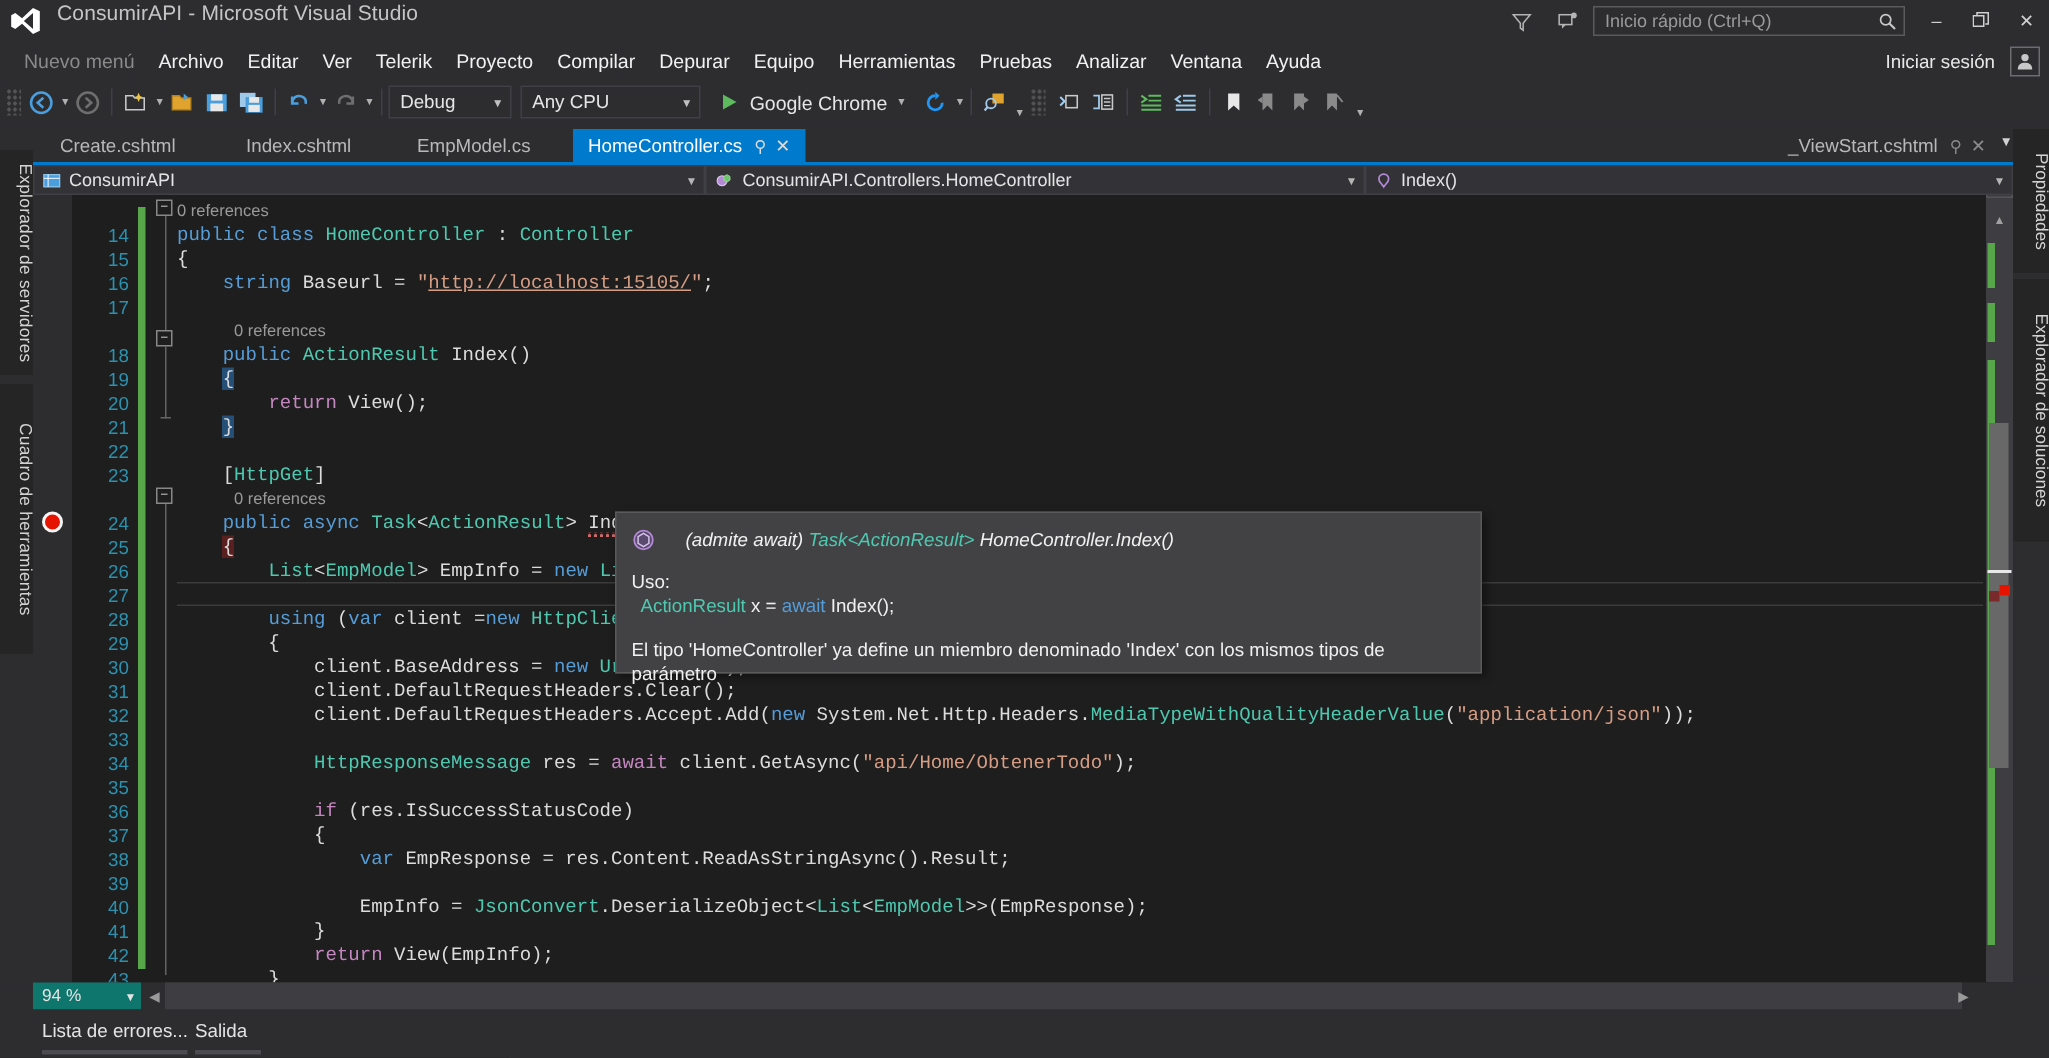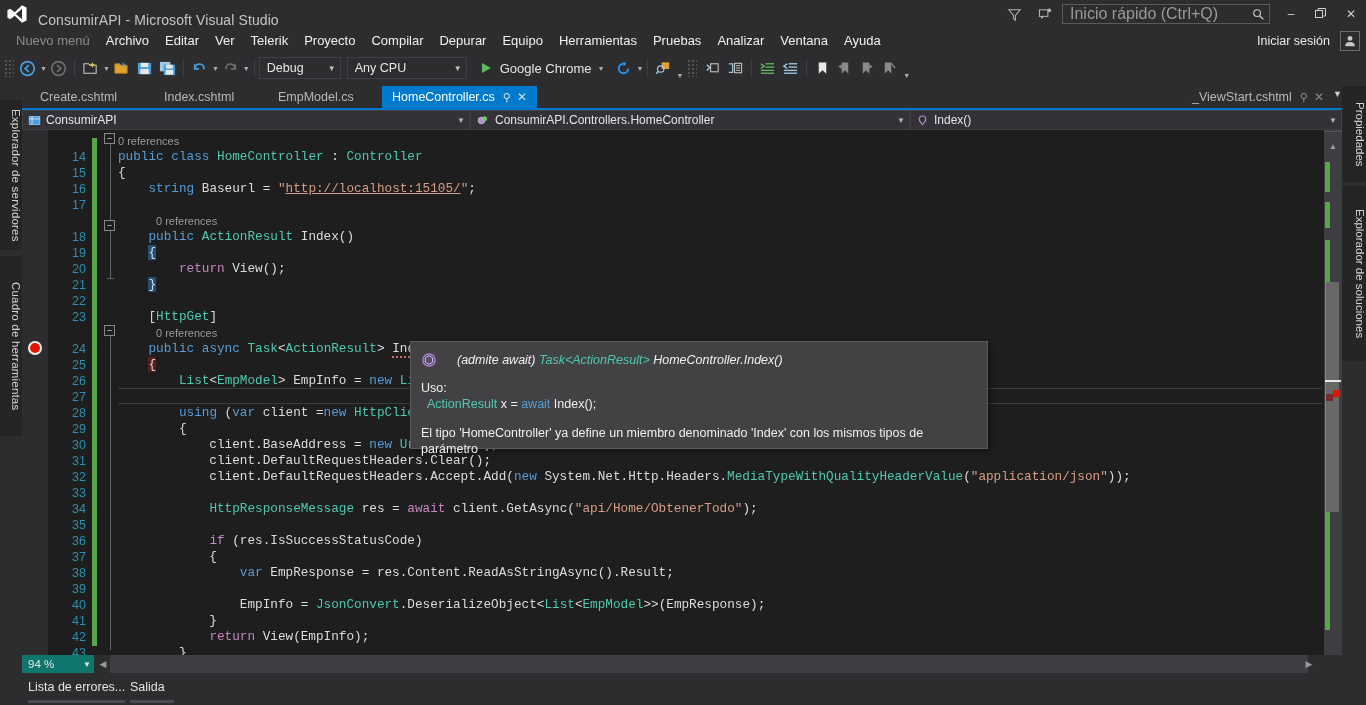--- a/index.html
+++ b/index.html
@@ -8,34 +8,34 @@
     background: #2d2d30;
     font-family: "Liberation Sans", sans-serif;
     overflow: hidden;
     color: #f1f1f1;
   }
   #app { position: relative; width: 1366px; height: 705px; }
 
   
   .titlebar {
     position: absolute; left: 0; top: 0; width: 1366px; height: 28px;
-    background: #2d2d30; display: flex; align-items: flex-end;
+    background: #2d2d30; display: flex; align-items: flex-start;
   }
   .vs-logo { width: 34px; height: 28px; display: flex; align-items: center; justify-content: center; }
   .vs-logo svg { display:block; }
   .title-text {
     font-size: 14px; color: #c5c5c5; letter-spacing: .1px; padding-left: 4px;
   }
   .title-right { position: absolute; right: 0; top: 0; height: 28px; display: flex; align-items: center; }
   .tb-icon { width: 32px; height: 28px; display:flex; align-items:center; justify-content:center; color:#c5c5c5; }
   .qlaunch {
     width: 208px; height: 20px; border: 1px solid #5a5a5c; background: #2d2d30;
     display: flex; align-items: center; padding: 0 4px 0 7px; margin-right: 6px;
   }
-  .qlaunch span { font-size: 16px; color: #9a9a9a; flex: 1; }
+  .qlaunch span { font-size: 12px; color: #9a9a9a; flex: 1; }
   .wbtn { width: 30px; height: 28px; display:flex; align-items:center; justify-content:center; color:#d0d0d0; font-size: 12px; }
 
   
   .menubar {
     position: absolute; left: 0; top: 28px; width: 1366px; height: 25px;
     background: #2d2d30; display: flex; align-items: center; padding-left: 8px;
   }
   .menu-item { font-size: 13px; color: #f1f1f1; padding: 3px 8px; white-space: nowrap; }
   .menu-item.dim { color: #8a8a8a; }
   .menubar-right { position: absolute; right: 6px; top: 28px; height: 25px; display:flex; align-items:center; gap:10px; }

